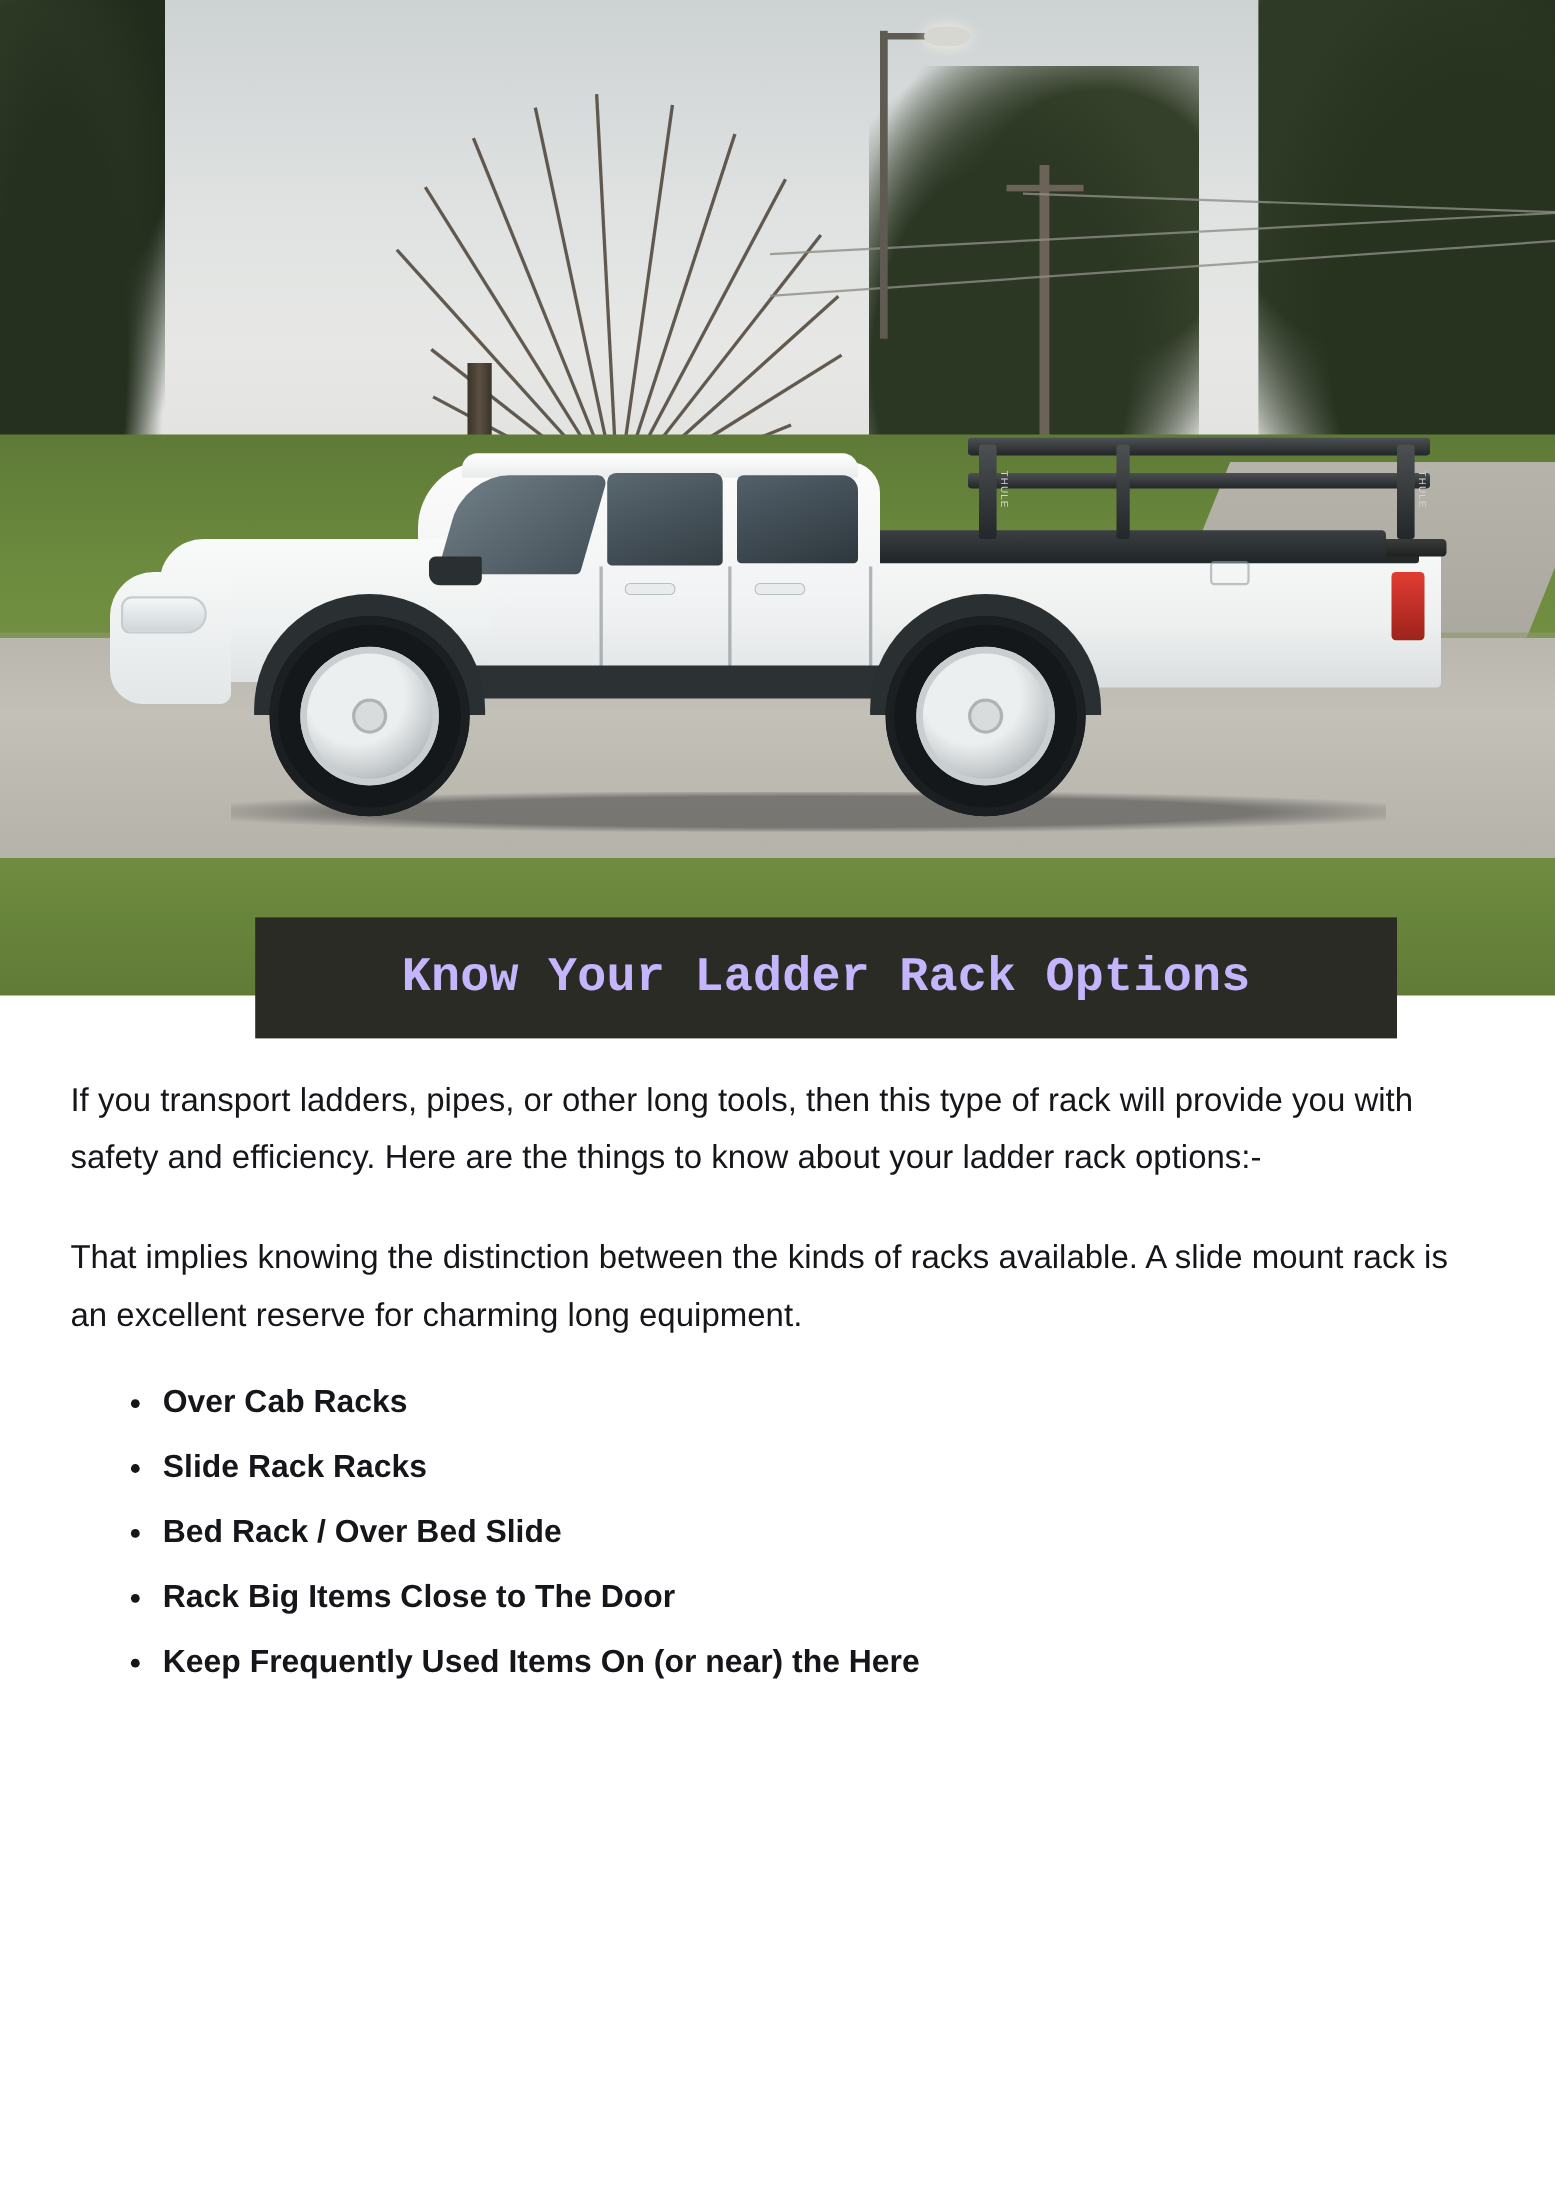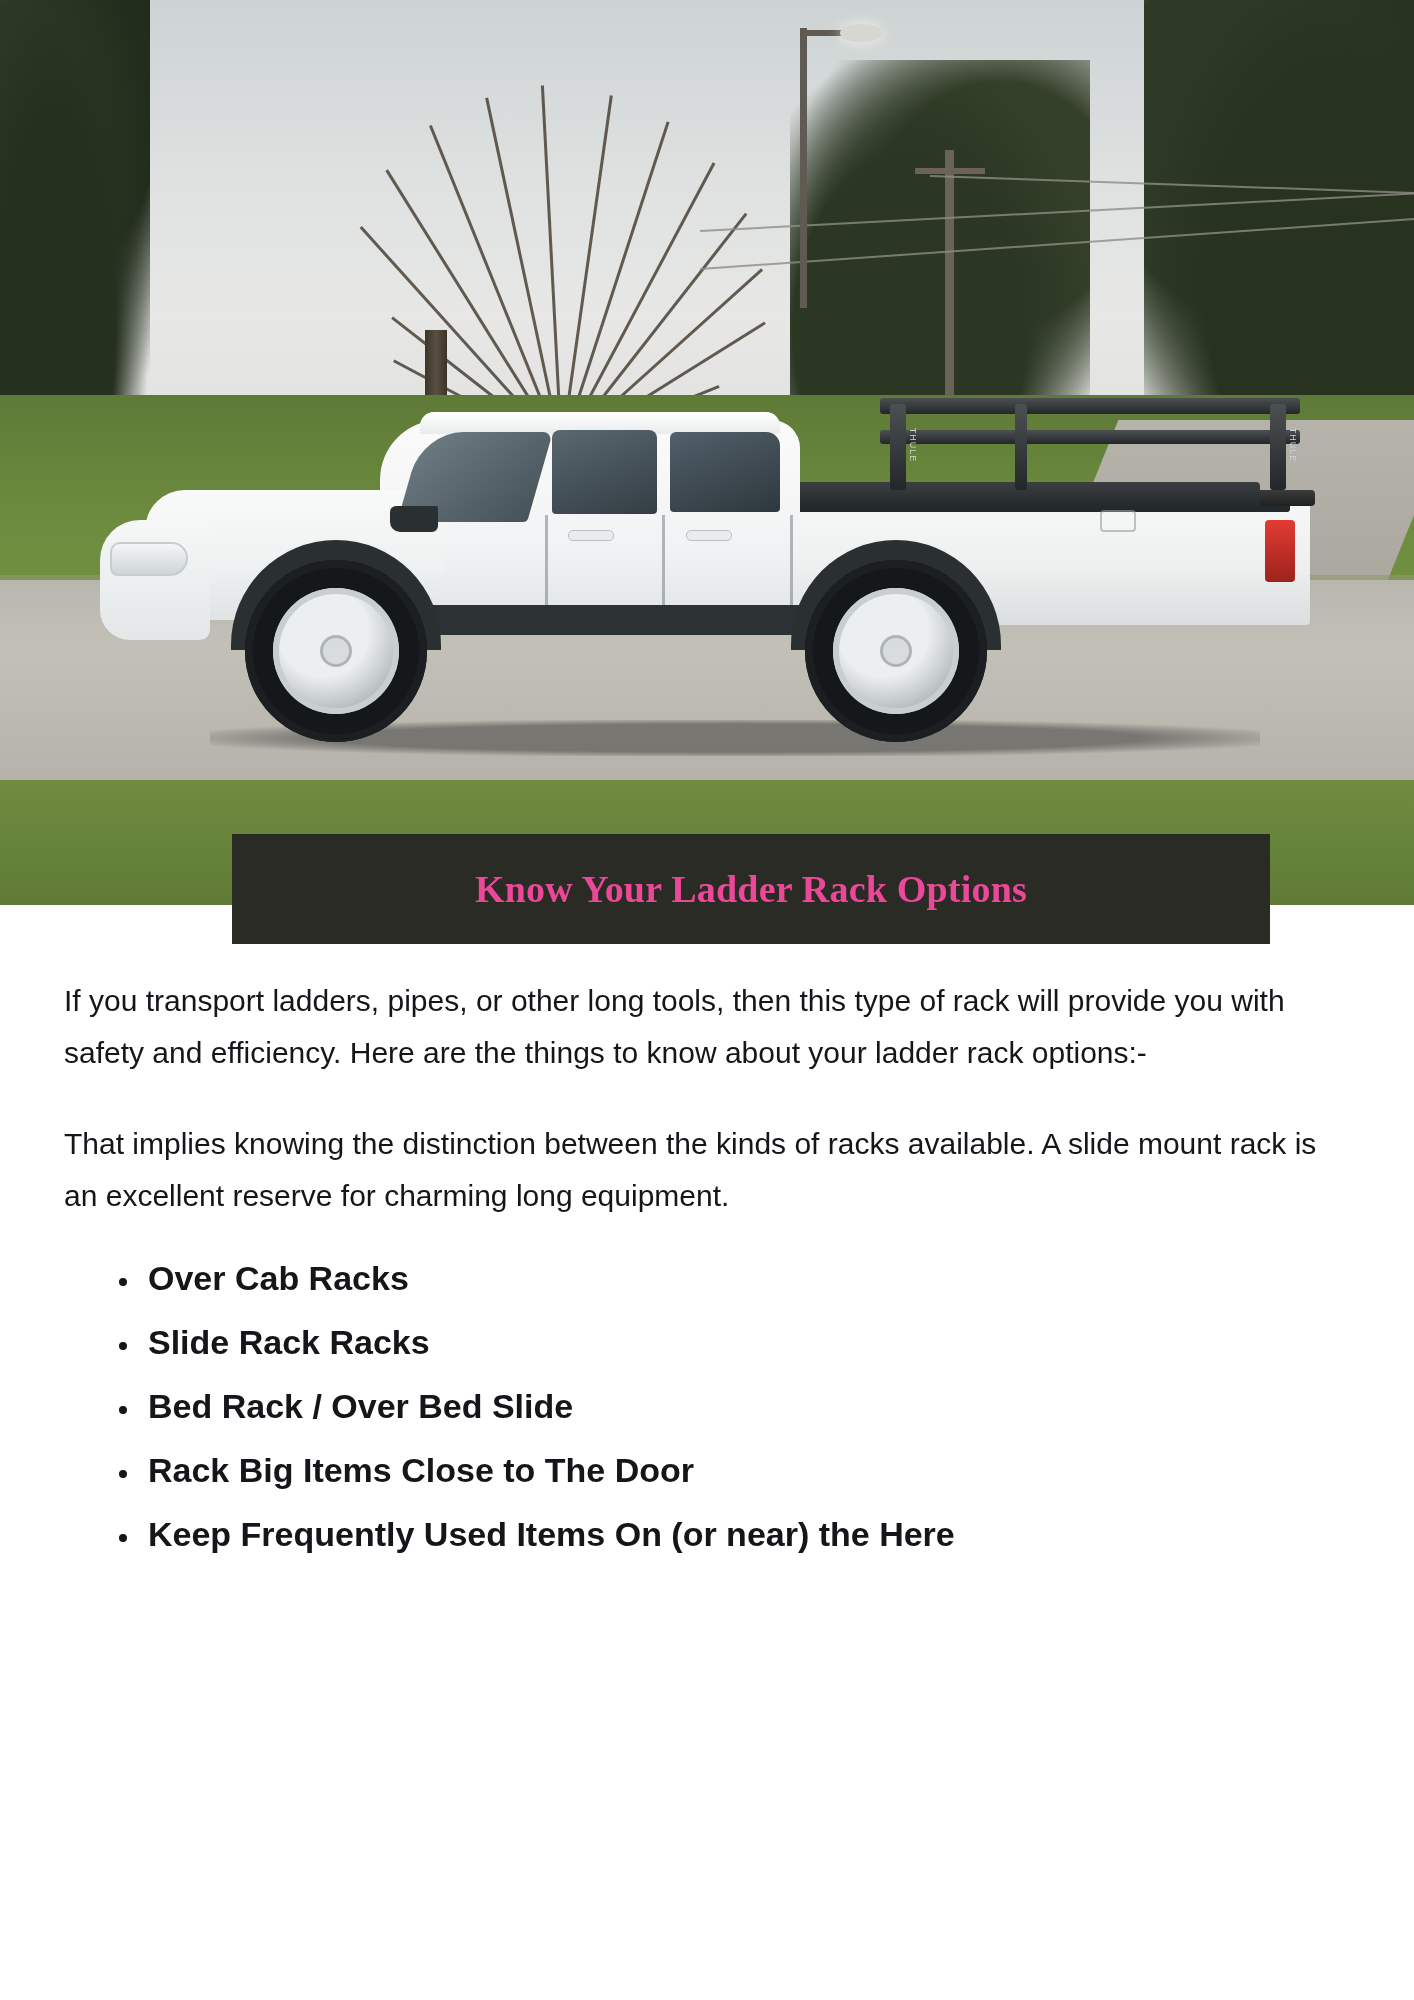--- a/index.html
+++ b/index.html
@@ -273,25 +273,25 @@
   
   .title-banner {
     position: absolute;
     left: 232px; top: 834px;
     width: 1038px; height: 110px;
     background: #2a2b24;
     display: flex; align-items: center; justify-content: center;
   }
   .title-banner h1 {
     margin: 0;
-    color: #ec4899;
-    font-size: 38px;
+    color: #c4b5fd;
+    font-size: 44px;
     font-weight: bold;
     letter-spacing: .2px;
-    font-family: Liberation Serif, serif;
+    font-family: Liberation Mono, monospace;
   }
 
   
   .article {
     position: absolute;
     left: 64px; top: 975px;
     width: 1290px;
   }
   .article p {
     margin: 0 0 40px 0;
@@ -303,21 +303,21 @@
   }
   .article p b {
     font-weight: bold;
   }
   .article ul {
     margin: 8px 0 0 0;
     padding-left: 78px;
     list-style: disc;
   }
   .article li {
-    font-size: 34px;
+    font-size: 29px;
     line-height: 1.0;
     font-weight: bold;
     color: #15161a;
     margin-bottom: 30px;
     padding-left: 6px;
   }
   .article li::marker { font-size: 28px; }
 </style>
 </head>
 <body>

